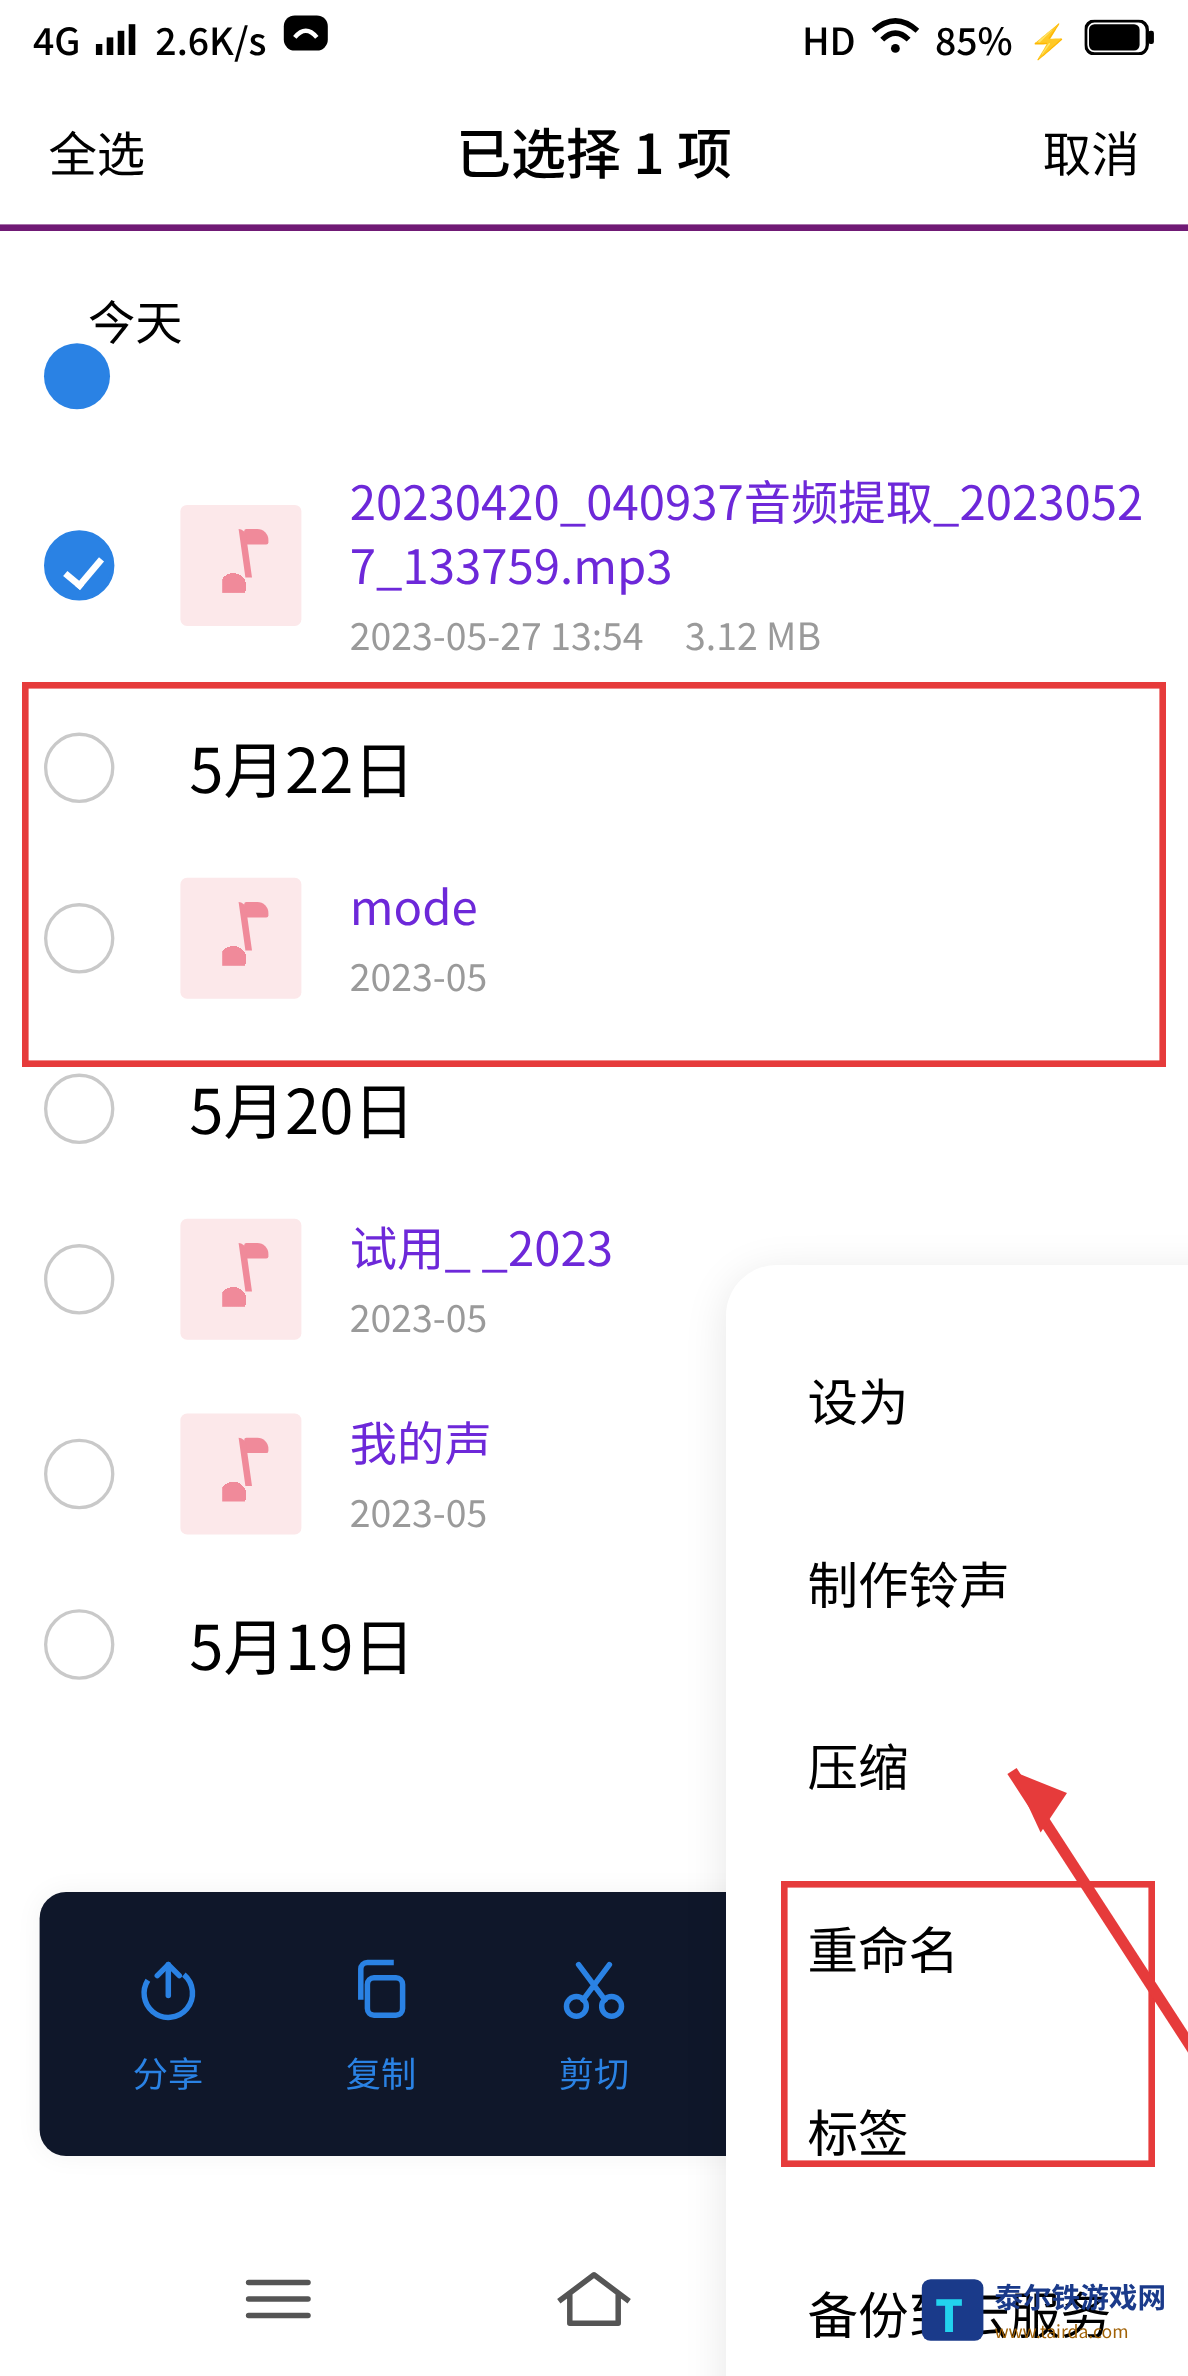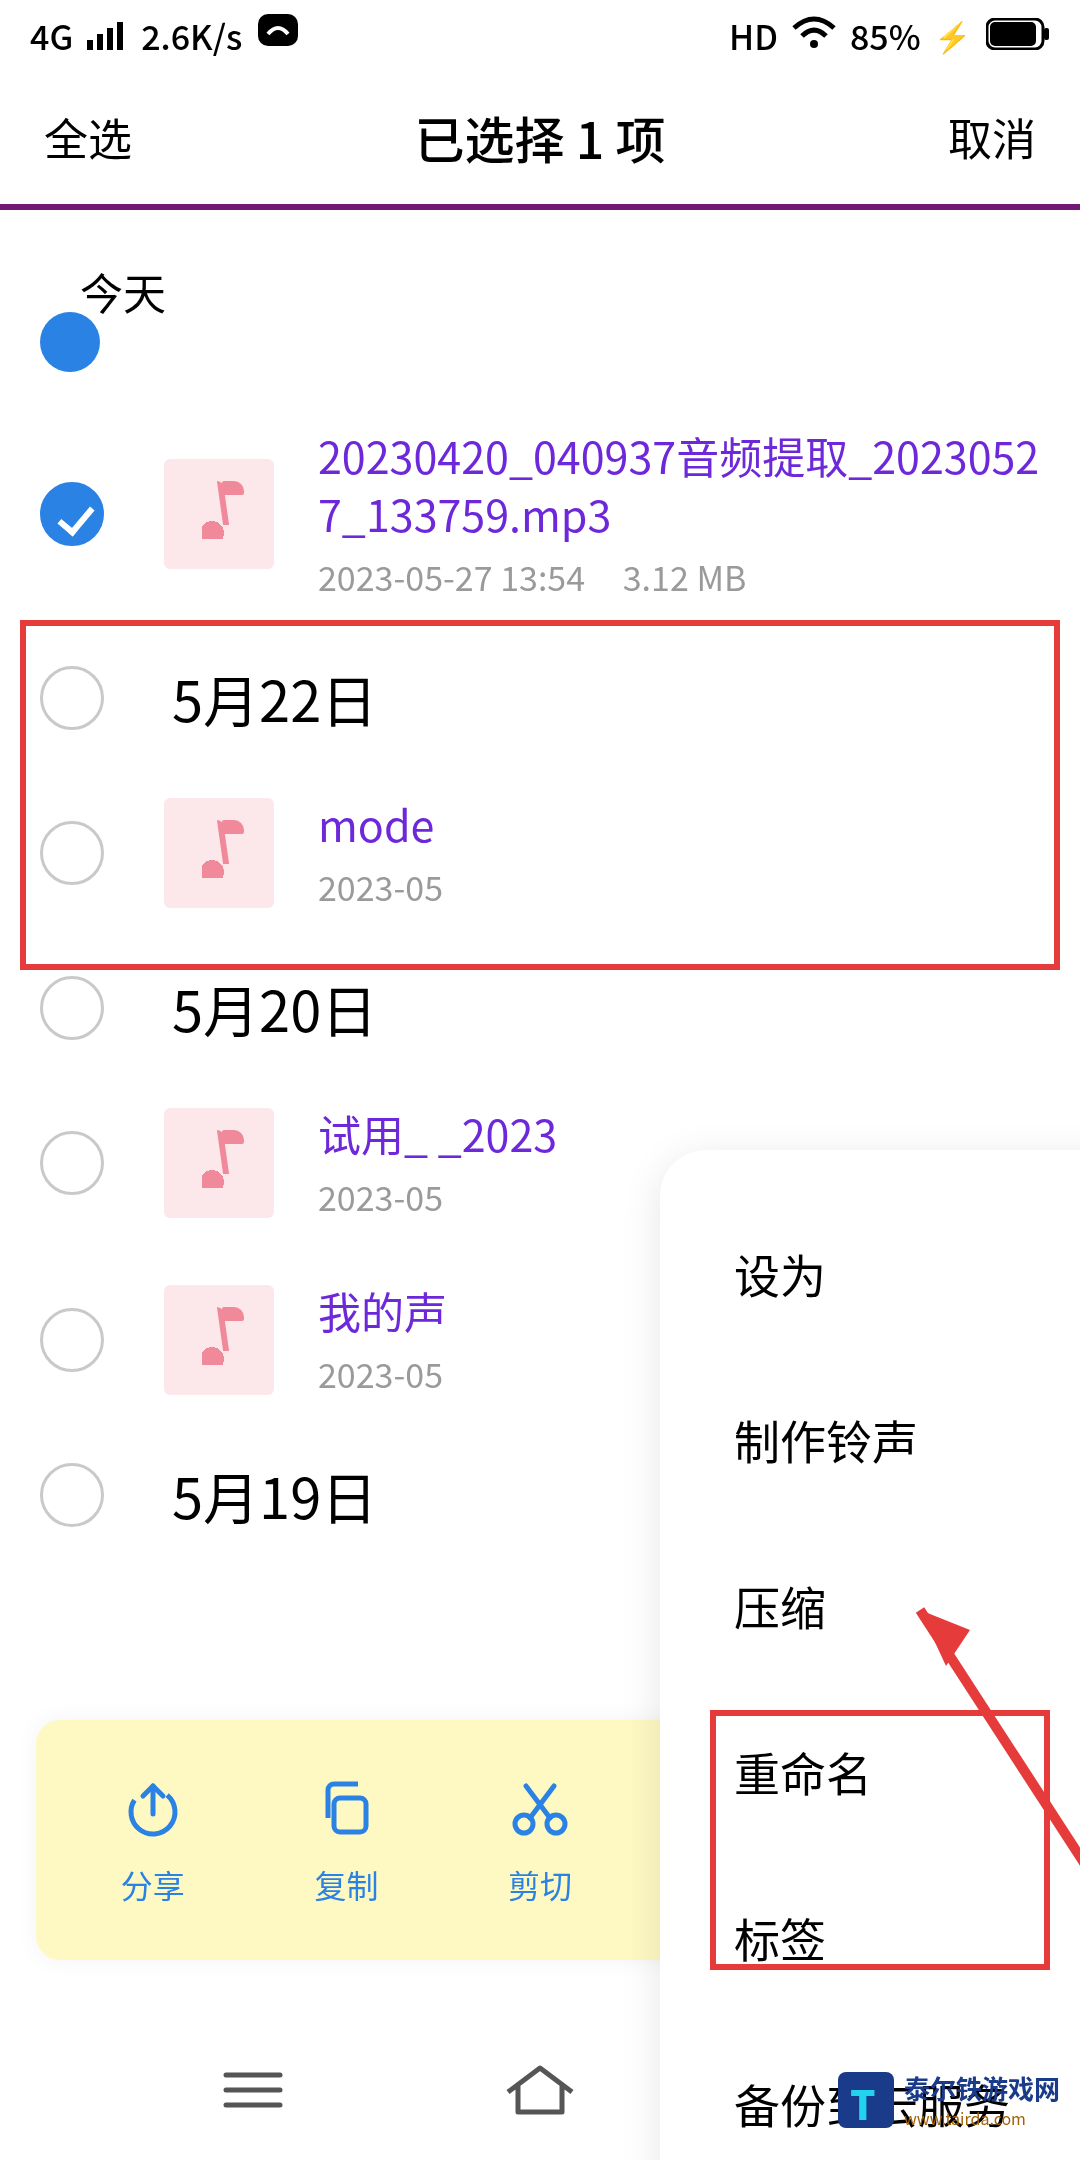--- a/index.html
+++ b/index.html
@@ -120,21 +120,21 @@
     pointer-events:none;
     z-index:5;
   }
 
   
   .action-bar {
     position:absolute;
     left:36px; right:36px;
     bottom:200px;
     height:240px;
-    background:#fef9c3;
+    background:#0f172a;
     border-radius:24px;
     box-shadow: 0 0 24px rgba(0,0,0,0.05);
     display:flex;
     align-items:center;
     justify-content:space-around;
     padding: 0 20px;
     z-index:8;
   }
   .action-item {
     display:flex; flex-direction:column; align-items:center; gap:18px;

